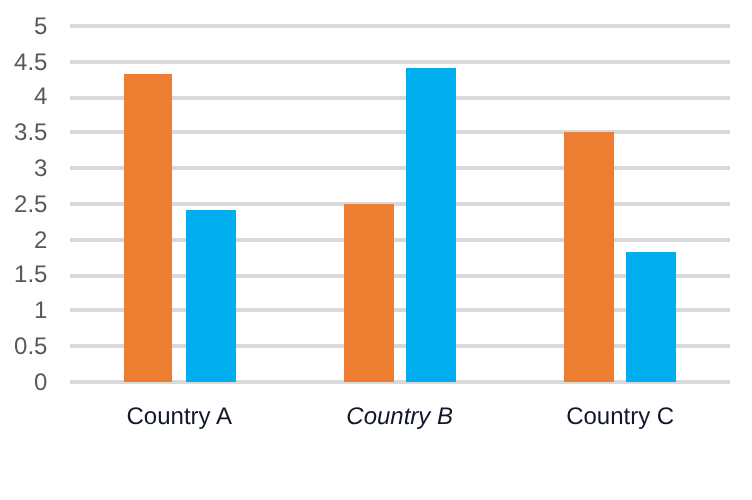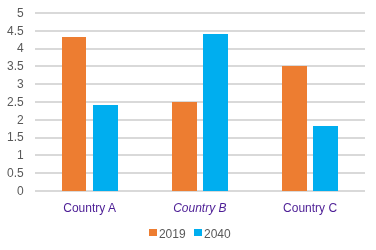--- a/index.html
+++ b/index.html
@@ -47,21 +47,21 @@
     line-height: 12px;
     color: #595959;
     white-space: nowrap;
   }
   .catlabel {
     position: absolute;
     top: 202px;
     width: 140px;
     font-size: 12px;
     line-height: 12px;
-    color: #4c1d95;
+    color: #0f172a;
     text-align: center;
     white-space: nowrap;
   }
 
   
   .legend {
     position: absolute;
     left: 0;
     top: 228.3px;
     width: 376px;
@@ -121,23 +121,13 @@
       <div class="ytick" style="top: 60.2px;">3.5</div>
       <div class="ytick" style="top: 42.4px;">4</div>
       <div class="ytick" style="top: 24.6px;">4.5</div>
       <div class="ytick" style="top: 6.8px;">5</div>
     </div>
   <div id="xlabels">
       <div class="catlabel" style="left: 19.6167px;">Country A</div>
       <div class="catlabel" style="left: 129.85px; font-style: italic;">Country B</div>
       <div class="catlabel" style="left: 240.083px;">Country C</div>
     </div>
-  <div class="legend" id="legend">
-      <div class="legend-item" style="left: 148.9px;">
-        <span class="legend-swatch" style="background: rgb(237, 125, 49);"></span>
-        <span class="legend-label" style="left: 10px;">2019</span>
-      </div>
-      <div class="legend-item" style="left: 194px;">
-        <span class="legend-swatch" style="background: rgb(0, 174, 239);"></span>
-        <span class="legend-label" style="left: 10px;">2040</span>
-      </div>
-    </div>
 </div>
 
 </body></html>

